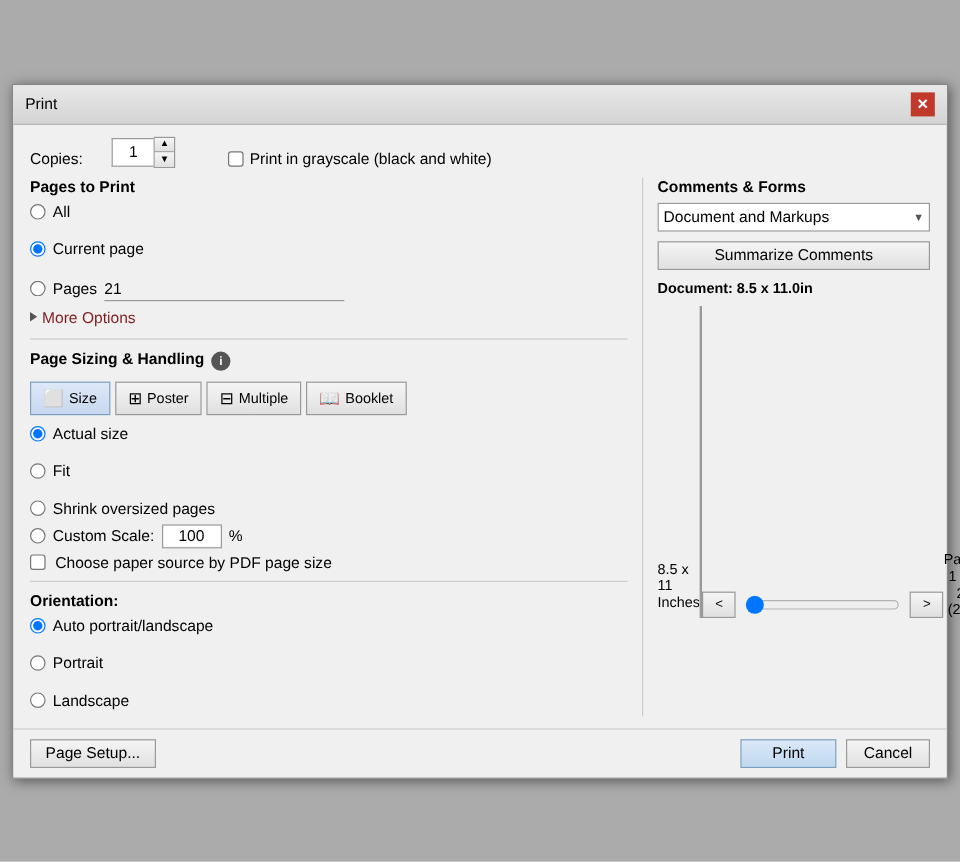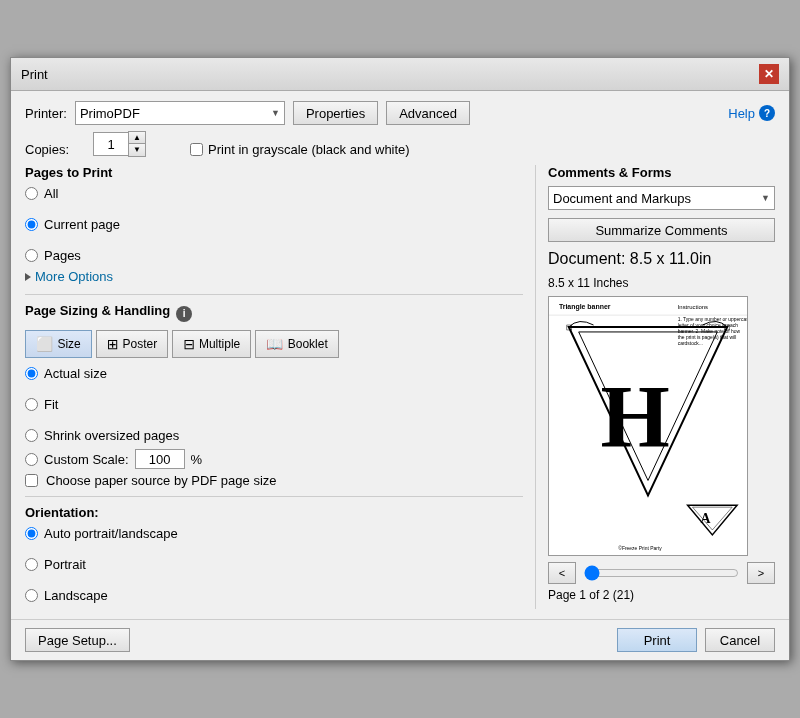--- a/index.html
+++ b/index.html
@@ -194,21 +194,21 @@
       height: 20px;
       border: none;
       border-bottom: 1px solid #999;
       background: transparent;
       font-size: 13px;
     }
     .more-options {
       display: flex;
       align-items: center;
       gap: 4px;
-      color: #0369a1;
+      color: #7f1d1d;
       cursor: pointer;
       margin-bottom: 10px;
     }
     .triangle-right {
       width: 0;
       height: 0;
       border-left: 6px solid #555;
       border-top: 4px solid transparent;
       border-bottom: 4px solid transparent;
     }
@@ -285,22 +285,22 @@
       display: flex;
       align-items: center;
       justify-content: space-between;
     }
     .right-buttons {
       display: flex;
       gap: 8px;
     }
     .preview-container {
       display: flex;
-      flex-direction: column;
-      align-items: flex-start;
+      flex-direction: row;
+      align-items: flex-end;
     }
     .preview-label {
       font-size: 12px;
       margin-bottom: 6px;
     }
     .preview-image {
       width: 200px;
       height: 260px;
       border: 1px solid #999;
       background: white;
@@ -356,55 +356,42 @@
       height: 24px;
       padding: 2px 4px;
       border: 1px solid #999;
       background: white;
       font-size: 13px;
       appearance: none;
       -webkit-appearance: none;
       padding-right: 20px;
     }
     .doc-size {
-      font-size: 16px;
+      font-size: 12px;
       margin-bottom: 8px;
+      font-weight: bold;
     }
     
     .preview-svg {
       width: 100%;
       height: 100%;
     }
   </style>
 </head>
 <body>
 
 <div class="dialog">
 
   <div class="title-bar">
     <span class="title-bar-text">Print</span>
     <button class="close-btn">✕</button>
   </div>
 
   <div class="dialog-body">
 
-    <div class="top-row">
-      <span class="label">Printer:</span>
-      <div class="select-wrapper">
-        <select>
-          <option>PrimoPDF</option>
-        </select>
-      </div>
-      <button class="btn">Properties</button>
-      <button class="btn">Advanced</button>
-      <a href="#" class="help-link">
-        <span>Help</span>
-        <span class="help-icon">?</span>
-      </a>
-    </div>
 
     <div class="copies-row">
       <span class="label">Copies:</span>
       <div class="copies-input-wrapper">
         <input type="text" class="copies-input" value="1" style="">
         <div class="spin-btns">
           <button class="spin-btn">▲</button>
           <button class="spin-btn">▼</button>
         </div>
       </div>
@@ -424,20 +411,21 @@
             <input type="radio" name="pages" style="">
             <label>All</label>
           </div>
           <div class="radio-row">
             <input type="radio" name="pages" checked="" style="">
             <label>Current page</label>
           </div>
           <div class="radio-row">
             <input type="radio" name="pages" style="">
             <label>Pages</label>
+            <input type="text" class="pages-input" value="21" style="">
           </div>
         </div>
 
         <div class="more-options">
           <div class="triangle-right"></div>
           <span>More Options</span>
         </div>
 
         <div class="section-divider"></div>
 

